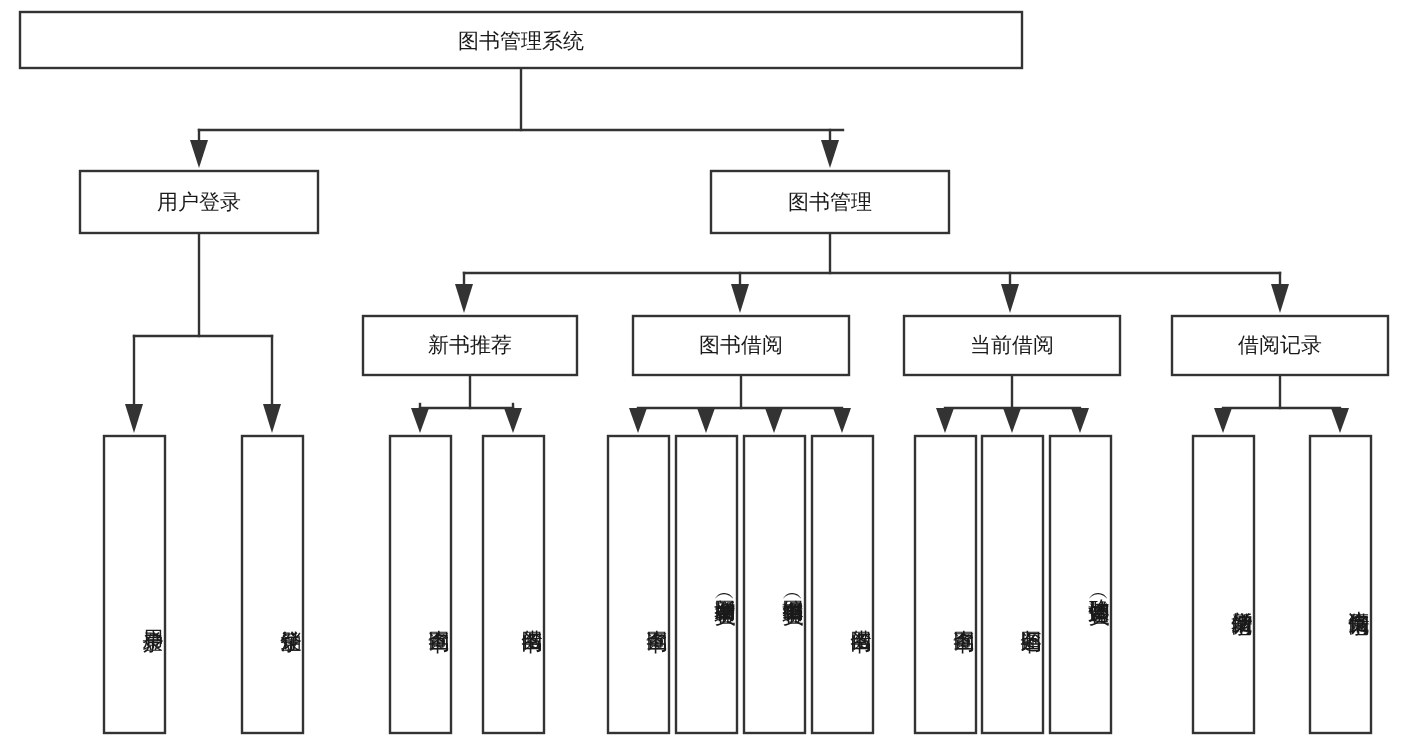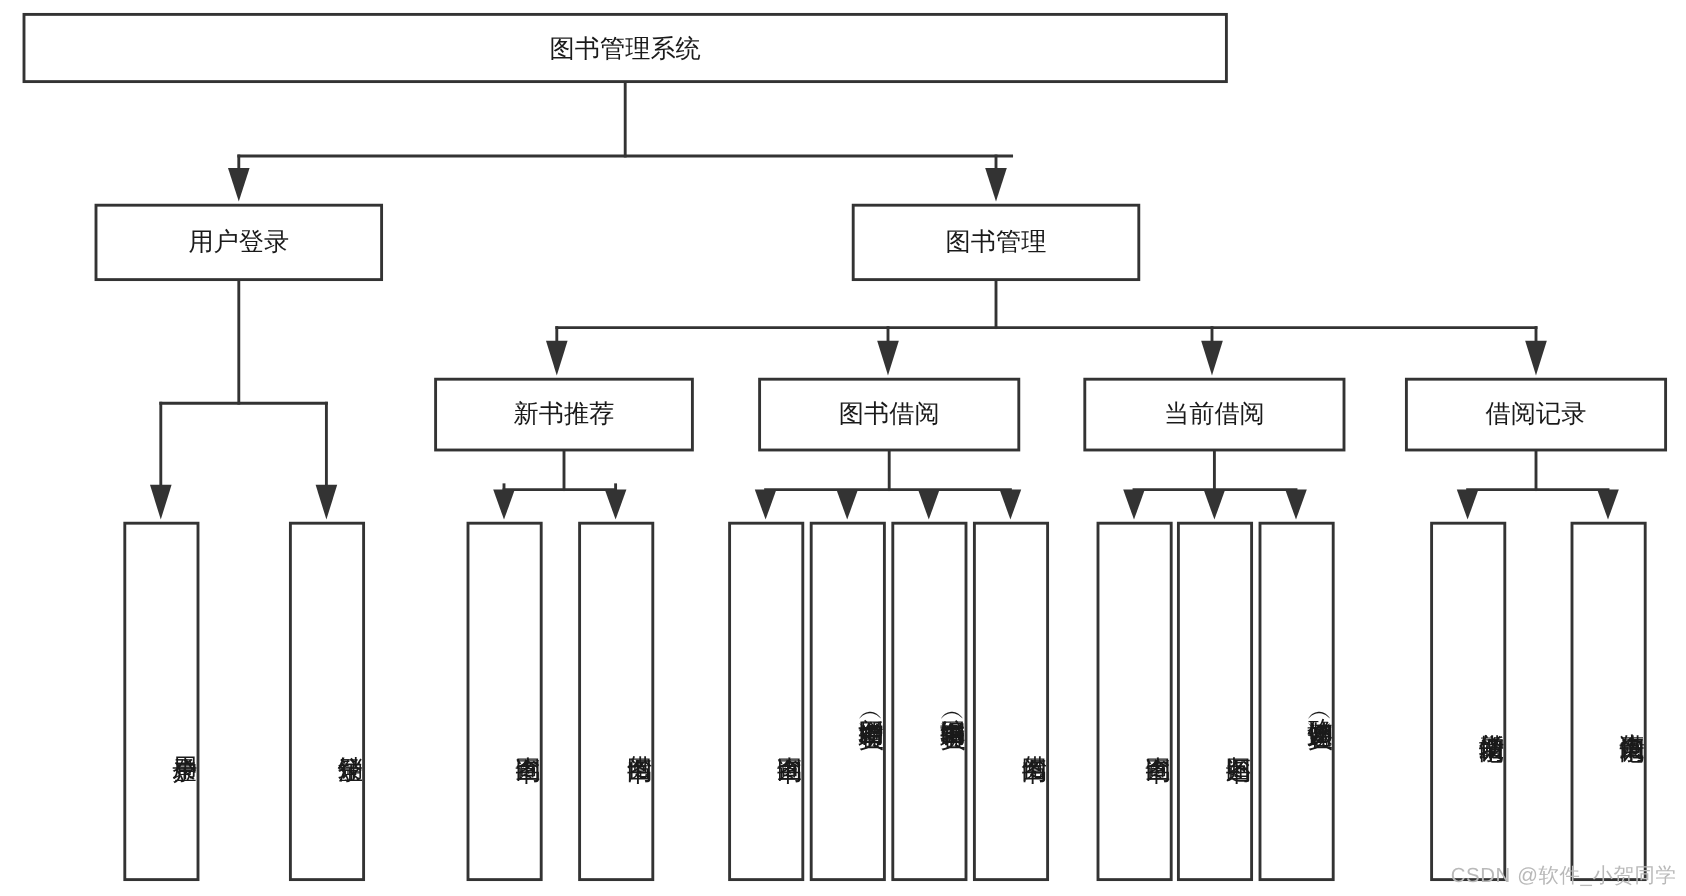--- a/index.html
+++ b/index.html
@@ -213,14 +213,13 @@
   <div class="leaf-label" style="left:744px; top:442px; width:61px; height:288px;">编辑图书（管理员）</div>
   <div class="leaf-label" style="left:812px; top:500px; width:61px; height:230px;">借阅图书</div>
 
   <div class="leaf-label" style="left:915px; top:500px; width:61px; height:230px;">查询图书</div>
   <div class="leaf-label" style="left:982px; top:500px; width:61px; height:230px;">归还图书</div>
   <div class="leaf-label" style="left:1050px; top:442px; width:61px; height:288px;">确认归还（管理员）</div>
 
   <div class="leaf-label" style="left:1193px; top:466px; width:61px; height:262px;">新增借阅记录</div>
   <div class="leaf-label" style="left:1310px; top:466px; width:61px; height:262px;">查询借阅记录</div>
 
-  <div class="watermark">CSDN @软件_小贺同学</div>
 </div>
 
 </body></html>

